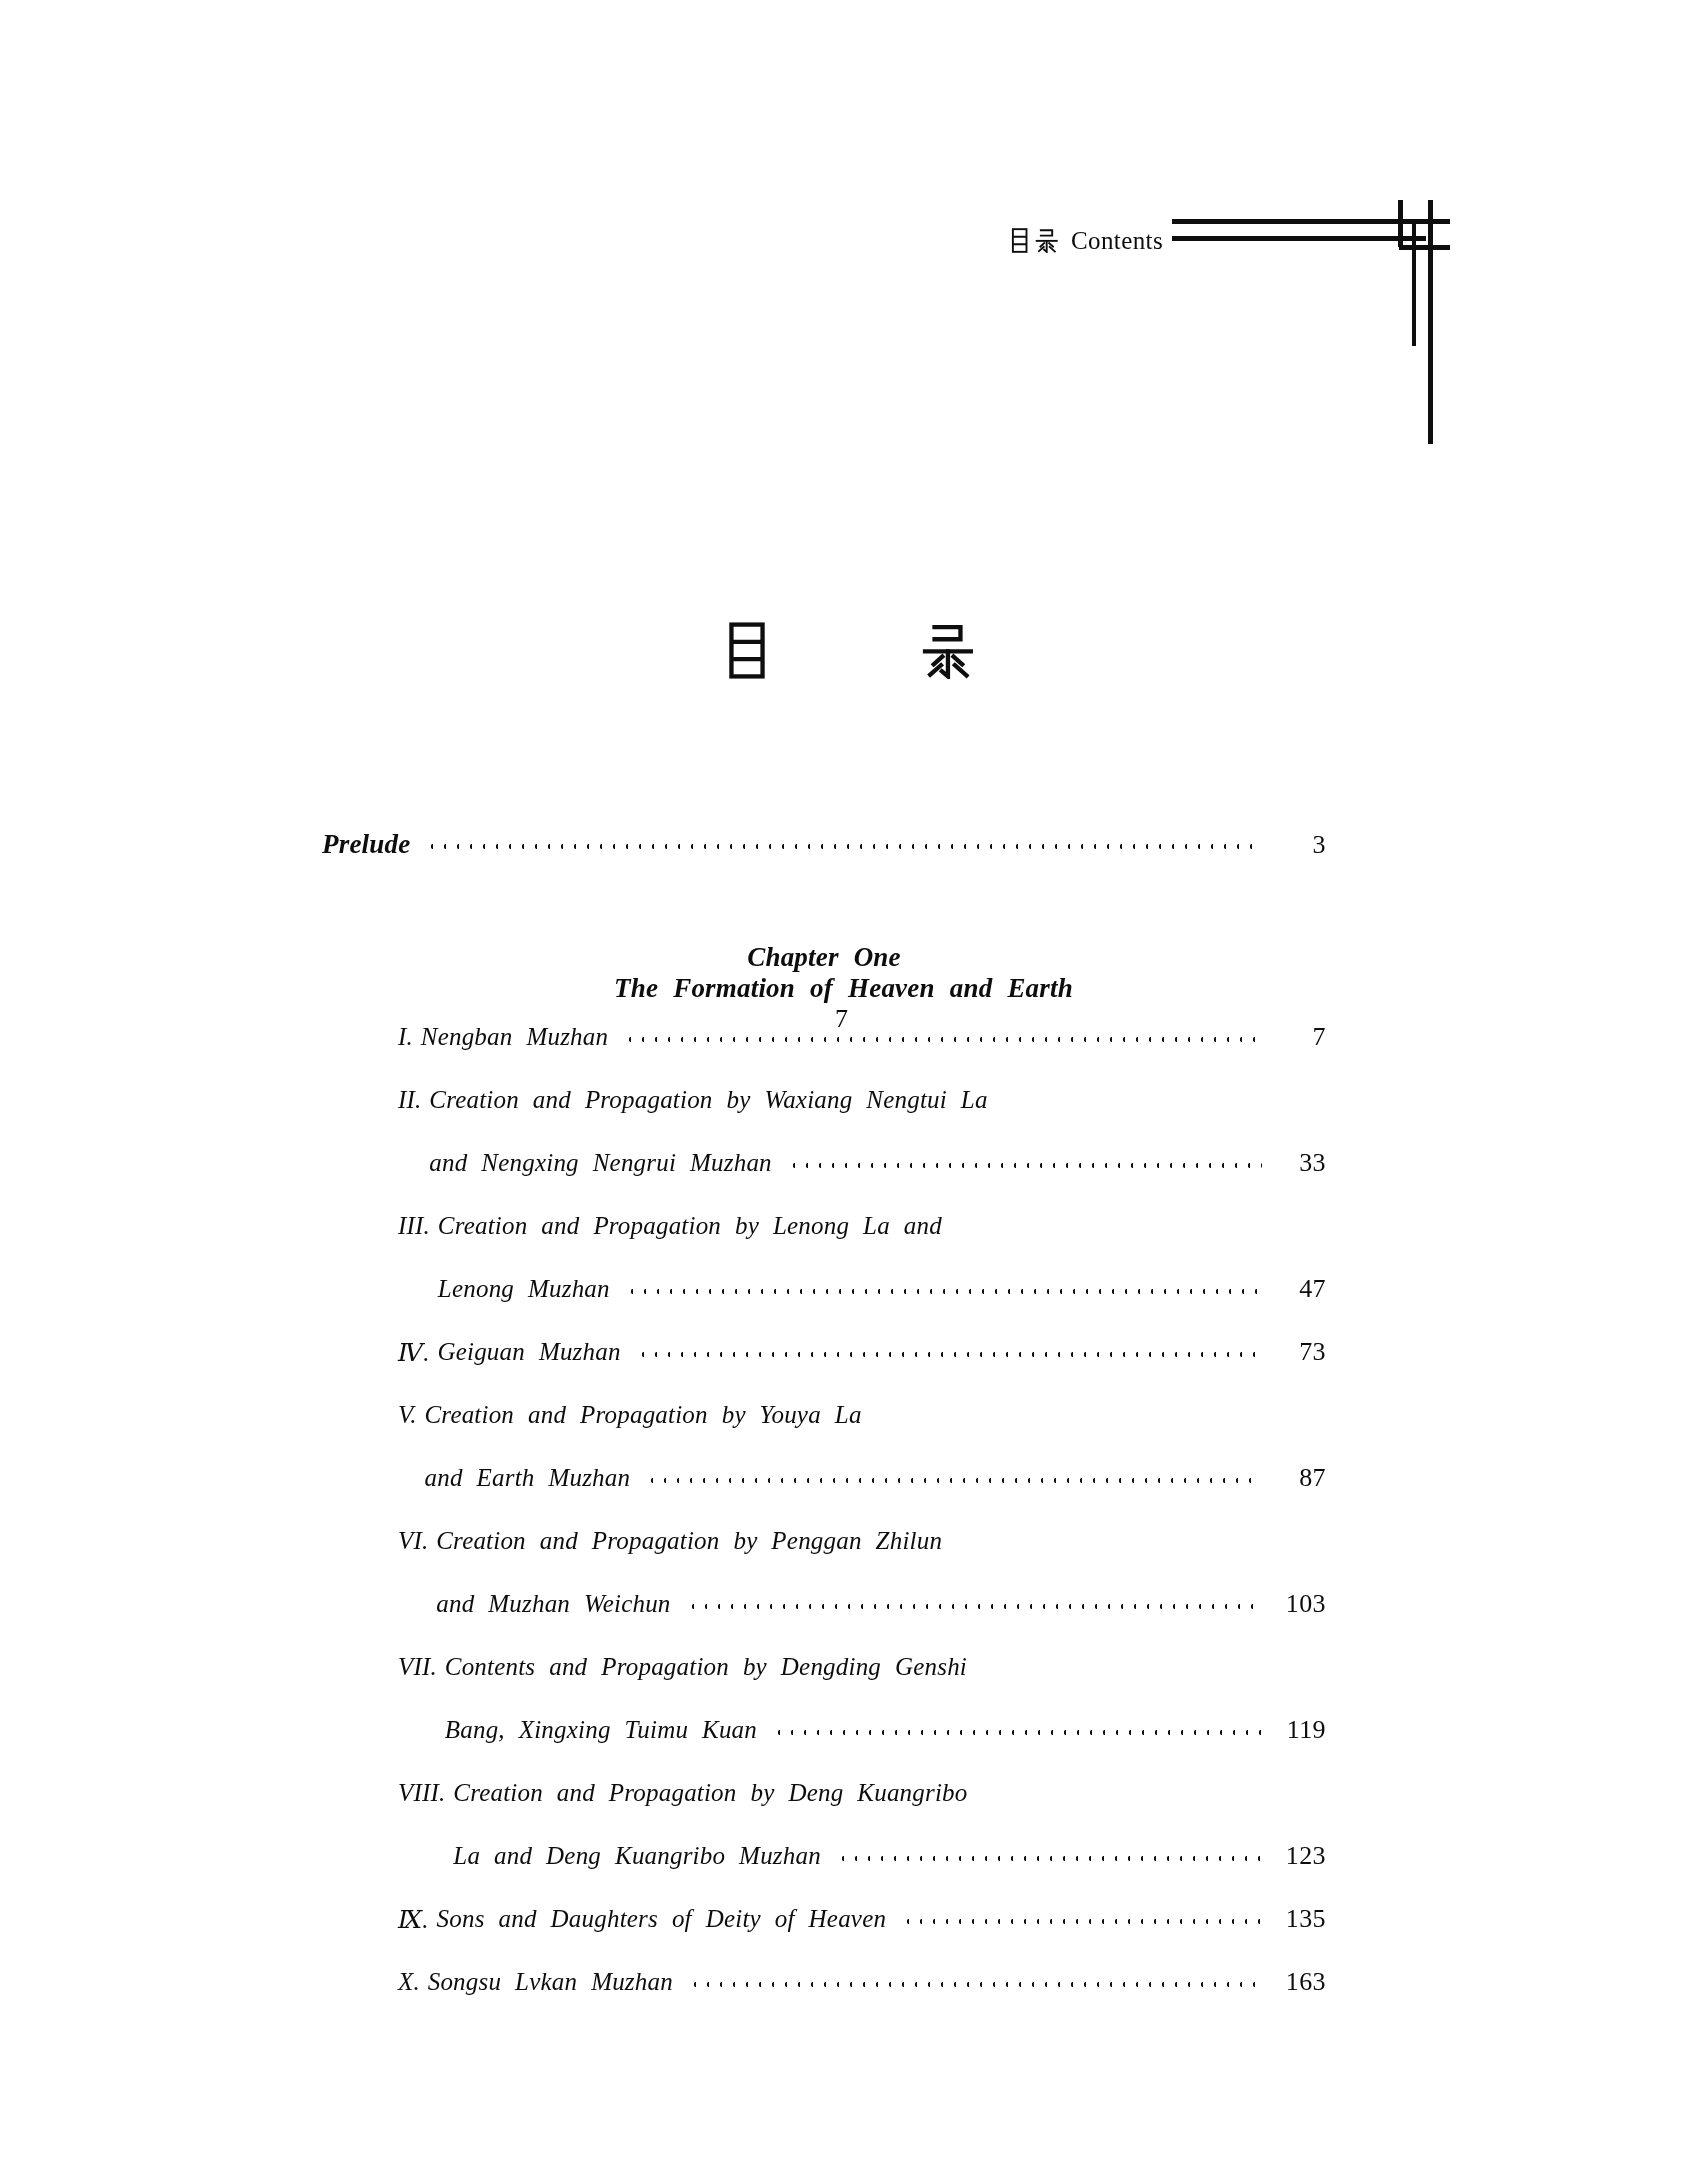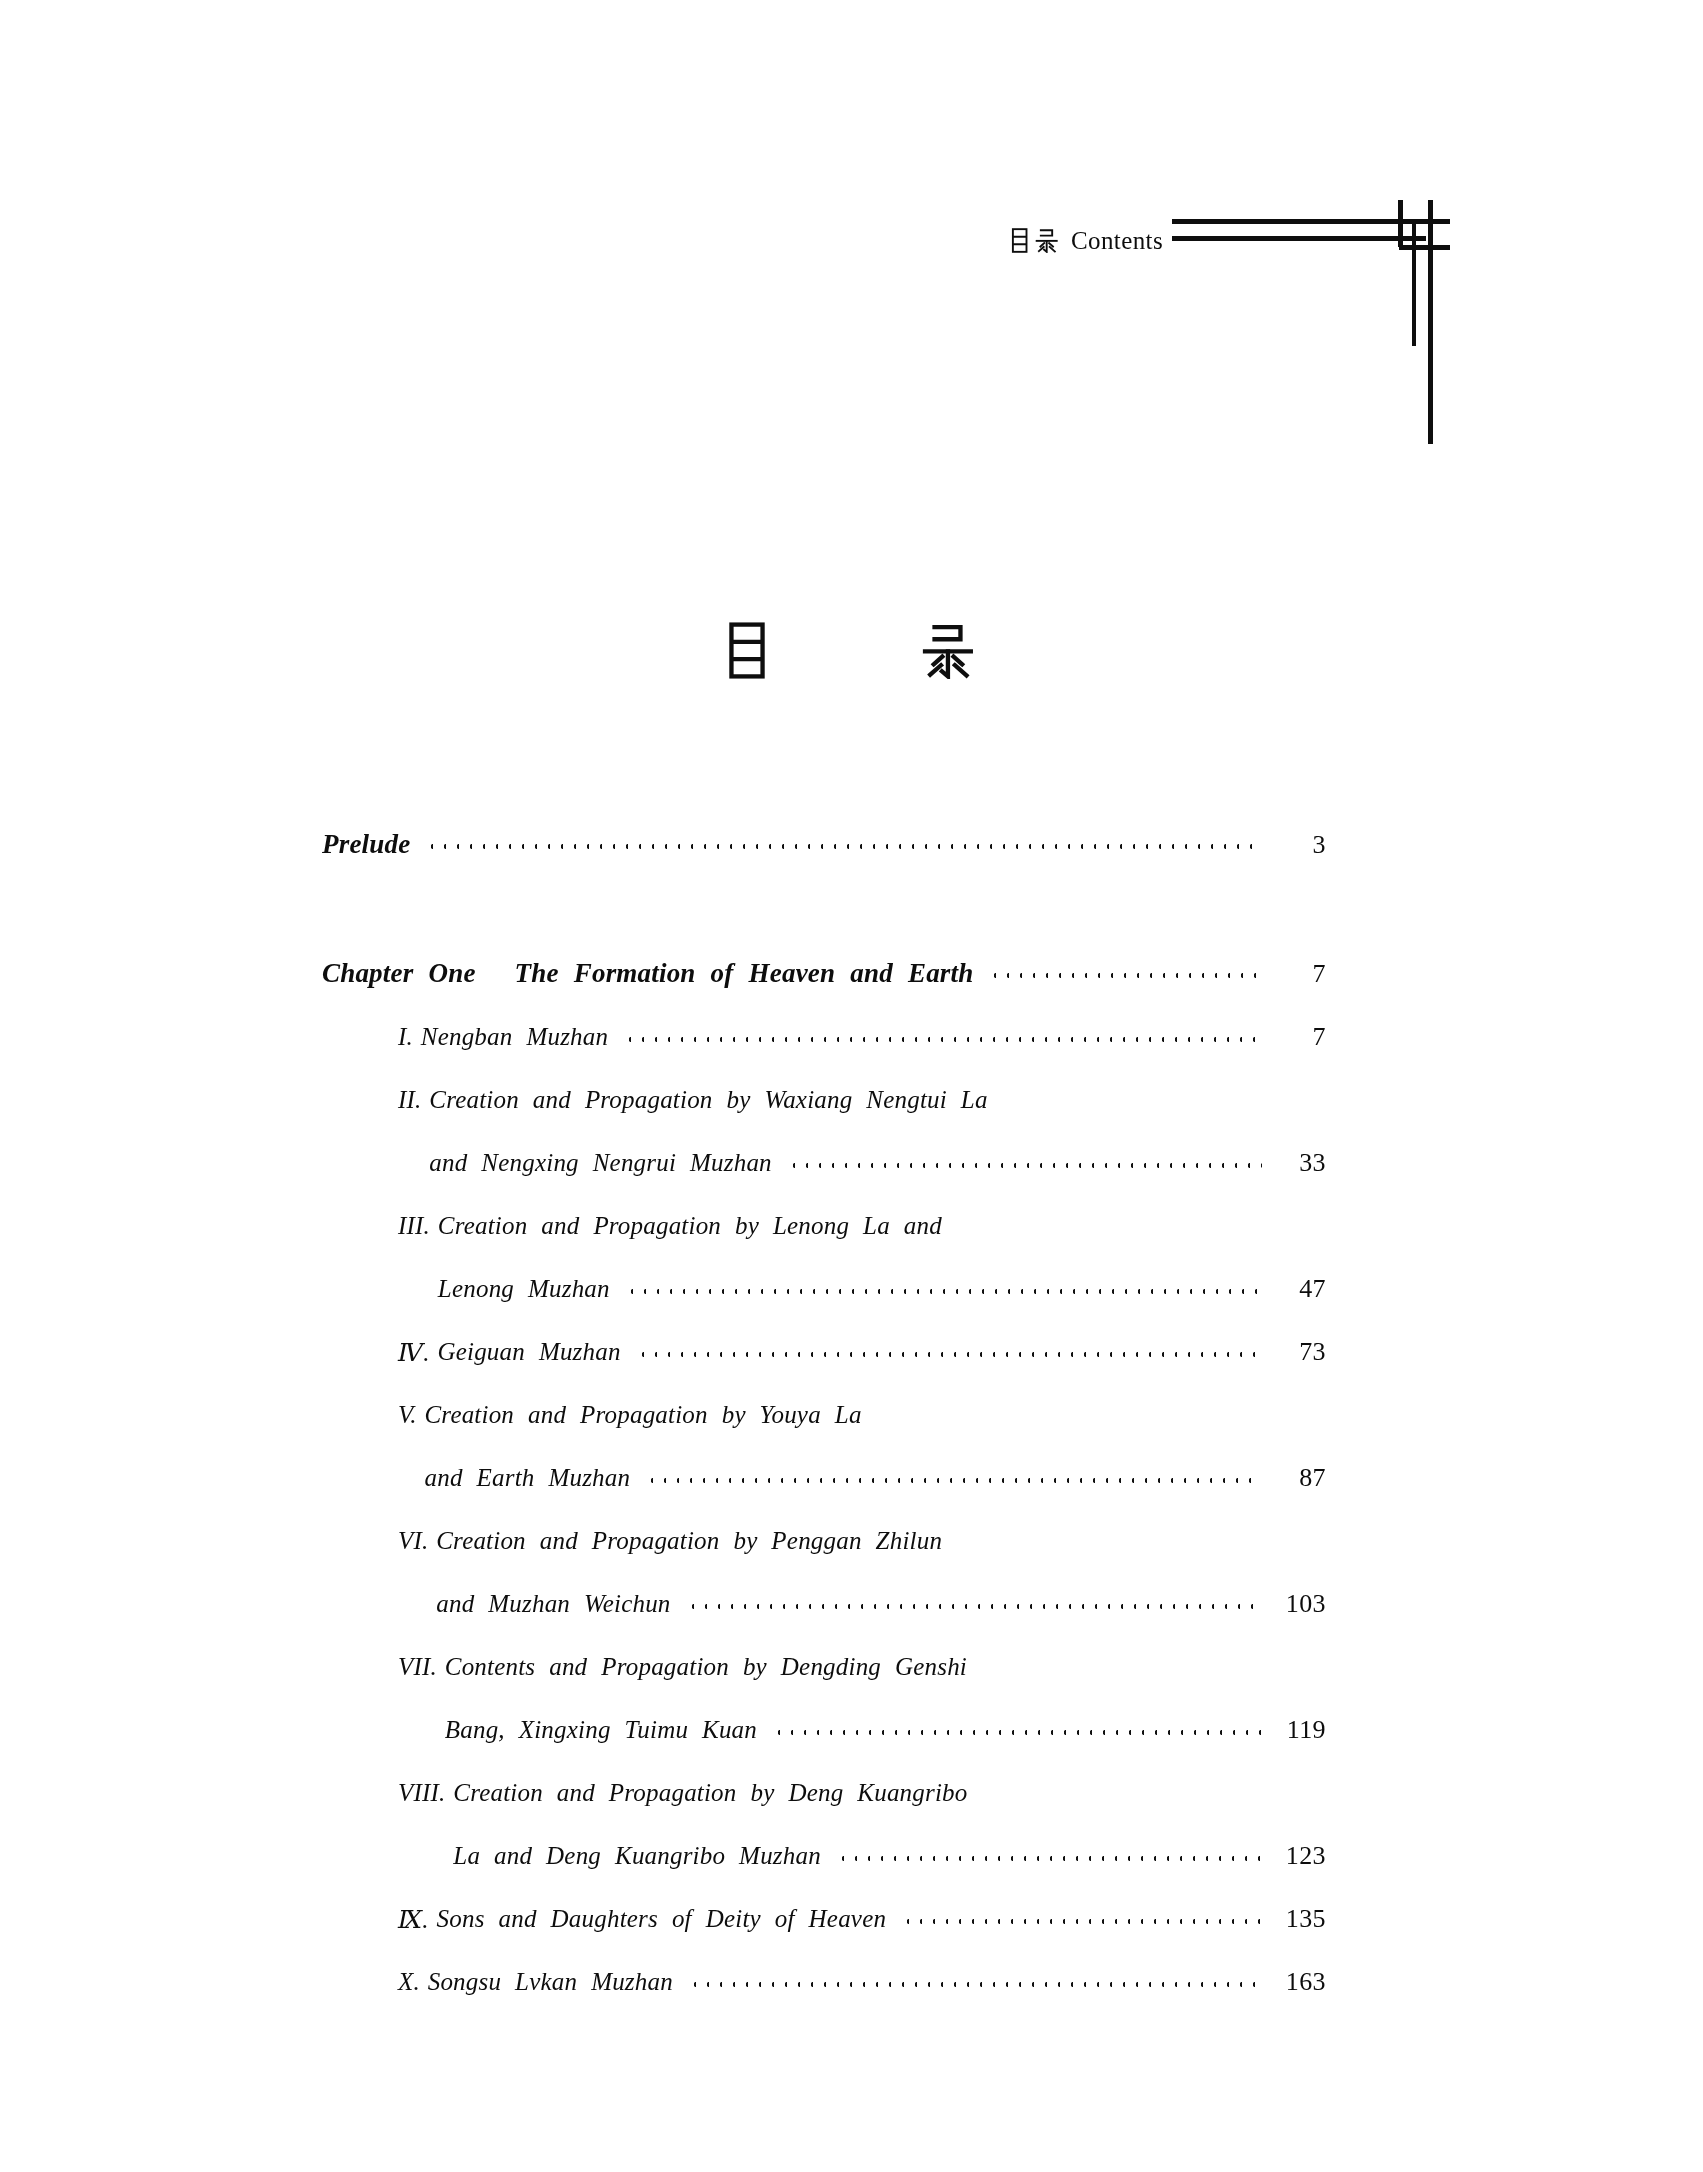--- a/index.html
+++ b/index.html
@@ -38,21 +38,21 @@
   }
   .main-title svg { display:block; }
 
   
   .toc {
     position:absolute; left:322px; top:813px; width:1004px;
     font-size:25px;
   }
   .trow { display:flex; align-items:center; height:63px; }
   .bold-row { font-weight:bold; font-size:27px; }
-  .chapter-row { margin-top:66px; }
+  .chapter-row { margin-top:66px;flex-direction:column; }
   .chapter-title { margin-left:39px; }
   .entry-list { margin-top:0.9px; }
   .entry { display:flex; align-items:flex-start; margin-left:76px; }
   .entry-body { flex:1 1 auto; min-width:0; }
   .cell { height:63px; display:flex; align-items:center; }
   .num-cell { margin-right:7.8px; flex:0 0 auto; }
   .t { word-spacing:0.30em; letter-spacing:0.2px; white-space:nowrap;font-style:italic; }
   .leader {
     flex:1 1 auto; align-self:stretch; min-width:30px;
     margin:0 14.8px 0 20px;

